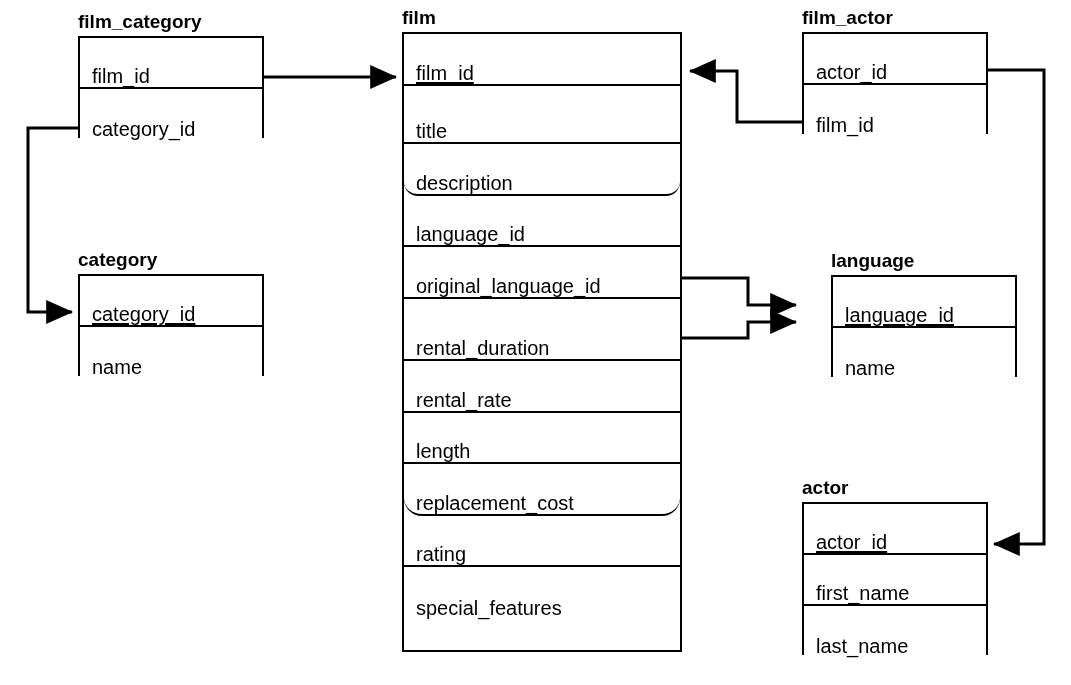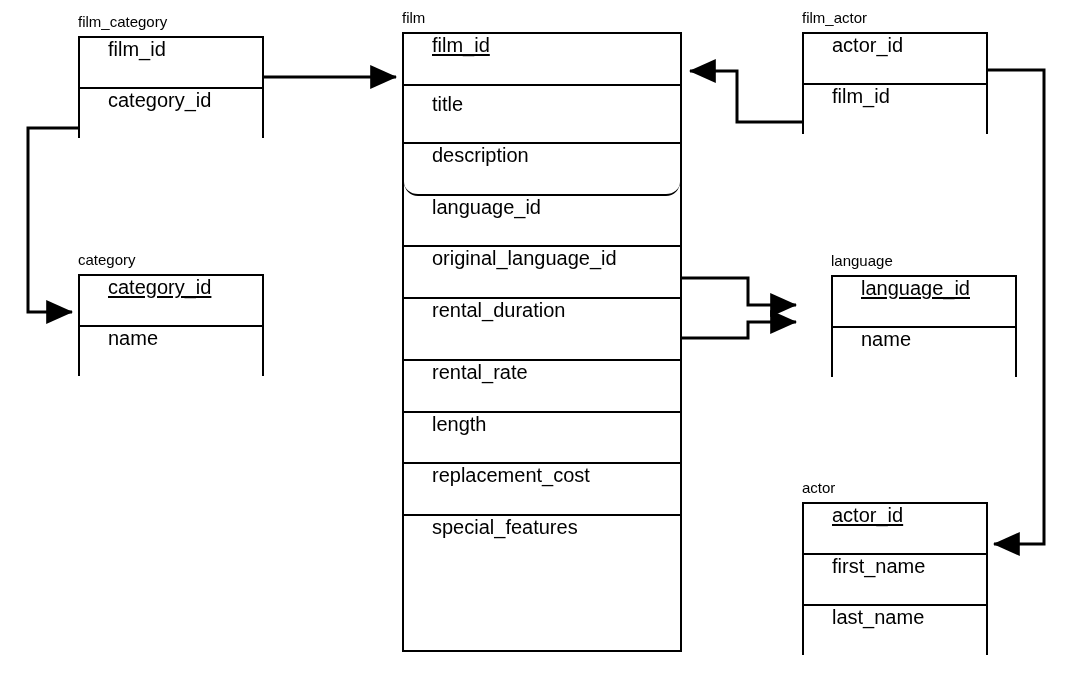--- a/index.html
+++ b/index.html
@@ -26,38 +26,38 @@
     top: 0;
     width: 1071px;
     height: 685px;
     pointer-events: none;
   }
   
   .entity {
     position: absolute;
   }
   .entity-title {
-    font-weight: normal;
-    font-size: 15px;
+    font-weight: bold;
+    font-size: 19px;
     line-height: 20px;
     color: #000000;
     white-space: nowrap;
     margin-bottom: 4px;
   }
   .entity-box {
     border: 2px solid #000000;
     background: #ffffff;
     box-sizing: border-box;
   }
   .field {
     box-sizing: border-box;
     border-bottom: 2px solid #000000;
     display: flex;
-    align-items: flex-start;
-    padding-left: 28px;
+    align-items: flex-end;
+    padding-left: 12px;
     font-size: 20px;
     line-height: 22px;
     color: #000000;
     white-space: nowrap;
     background: #ffffff;
   }
   .field:last-child {
     border-bottom: none;
   }
   .field .fname {
@@ -149,22 +149,25 @@
       </div>
       <div class="field" style="height:62px;">
         <span class="fname">rental_duration</span>
       </div>
       <div class="field" style="height:51.6px;">
         <span class="fname">rental_rate</span>
       </div>
       <div class="field" style="height:51.6px;">
         <span class="fname">length</span>
       </div>
-      <div class="field" style="height:51.6px;">
+      <div class="field" style="height:51.6px;border-radius:18px;">
         <span class="fname">replacement_cost</span>
+      </div>
+      <div class="field" style="height:51.6px;">
+        <span class="fname">rating</span>
       </div>
       <div class="field" style="height:51.6px;">
         <span class="fname">special_features</span>
       </div>
     </div>
   </div>
 
   <div class="entity" style="left:802px; top:8px;">
     <div class="entity-title">film_actor</div>
     <div class="entity-box" style="width:186px; height:102px;">

